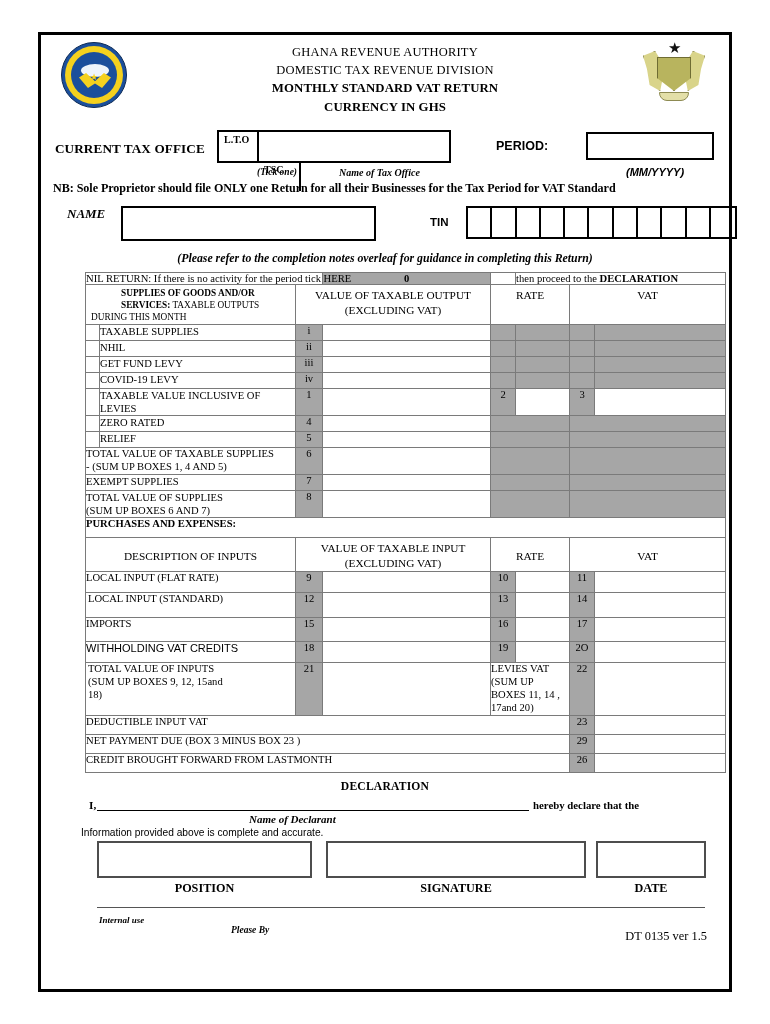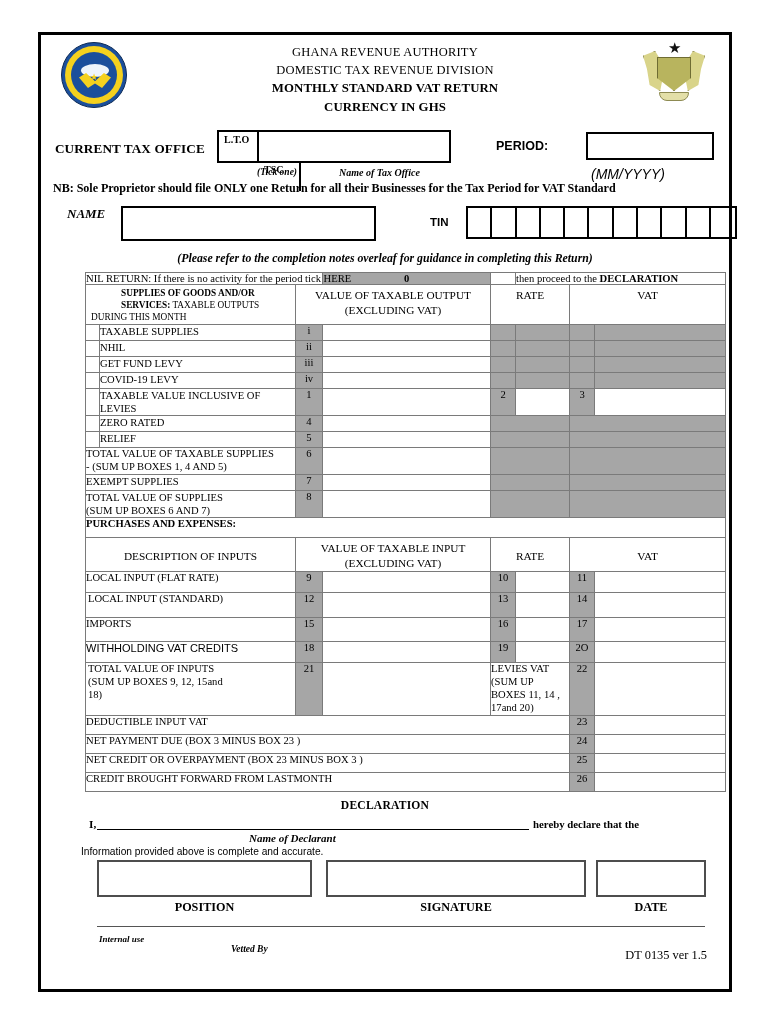--- a/index.html
+++ b/index.html
@@ -120,23 +120,23 @@
   .period-label {
     position: absolute; left: 455px; top: 10px;
     font-family: "Liberation Sans", sans-serif;
     font-size: 12.5px; font-weight: bold;
   }
   .period-box {
     position: absolute; left: 545px; top: 3px;
     width: 128px; height: 28px; border: 2px solid #000;
   }
   .mmyyyy {
-    position: absolute; left: 550px; top: 37px;
+    position: absolute; left: 585px; top: 37px;
     font-family: "Liberation Sans", sans-serif;
-    font-size: 14px; font-weight: normal; font-style: italic;
+    font-size: 11px; font-weight: bold; font-style: italic;
   }
 
   
   .nb-line {
     position: relative; height: 22px;
     font-size: 12.1px; font-weight: bold;
     padding-left: 12px; letter-spacing: -.05px;
     white-space: nowrap; overflow: hidden;
   }
 
@@ -575,26 +575,21 @@
         <td></td>
       </tr>
 
       <tr style="height:19px">
         <td colspan="6" class="fullrow-lbl">DEDUCTIBLE  INPUT  VAT</td>
         <td class="boxnum">23</td>
         <td></td>
       </tr>
       <tr style="height:19px">
         <td colspan="6" class="fullrow-lbl">NET PAYMENT DUE (BOX 3 MINUS BOX 23 )</td>
-        <td class="boxnum">24</td>
-        <td></td>
-      </tr>
-      <tr style="height:19px">
-        <td colspan="6" class="fullrow-lbl">NET CREDIT OR OVERPAYMENT (BOX 23 MINUS BOX 3 )</td>
-        <td class="boxnum">25</td>
+        <td class="boxnum">29</td>
         <td></td>
       </tr>
       <tr style="height:19px">
         <td colspan="6" class="fullrow-lbl">CREDIT BROUGHT FORWARD FROM LASTMONTH</td>
         <td class="boxnum">26</td>
         <td></td>
       </tr>
     </tbody>
       </table>
   </div>
@@ -614,17 +609,17 @@
     <div class="sig-box b2"></div>
     <div class="sig-box b3"></div>
     <div class="sig-cap c1">POSITION</div>
     <div class="sig-cap c2">SIGNATURE</div>
     <div class="sig-cap c3">DATE</div>
   </div>
 
   <div class="footer">
     <div class="foot-rule"></div>
     <div class="foot-internal">Internal use</div>
-    <div class="foot-vetted">Vetted By</div>
+    <div class="foot-vetted">Please By</div>
     <div class="foot-dt">DT 0135 ver 1.5</div>
   </div>
 
 </div>
 
 </body></html>

